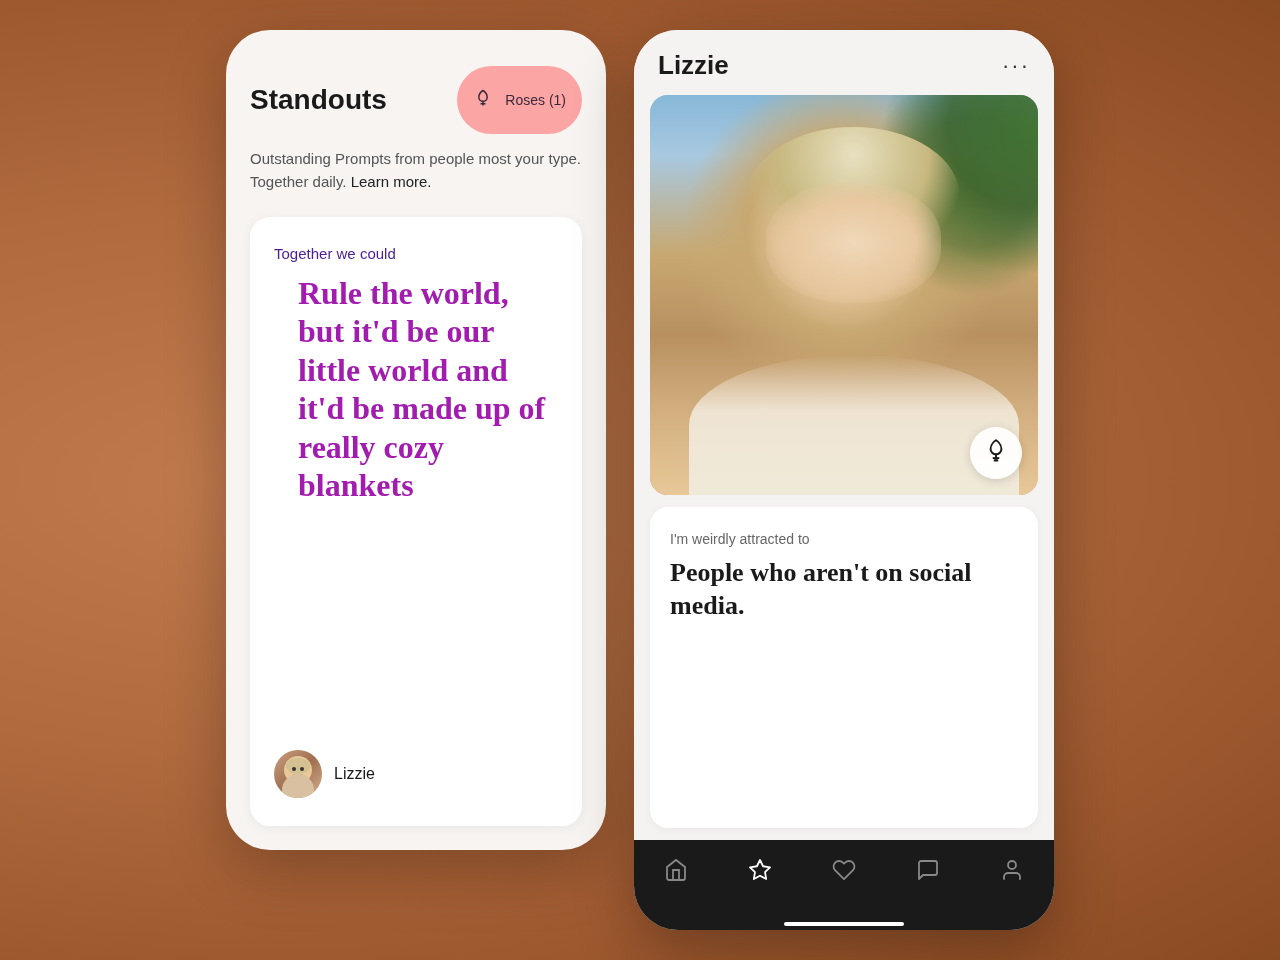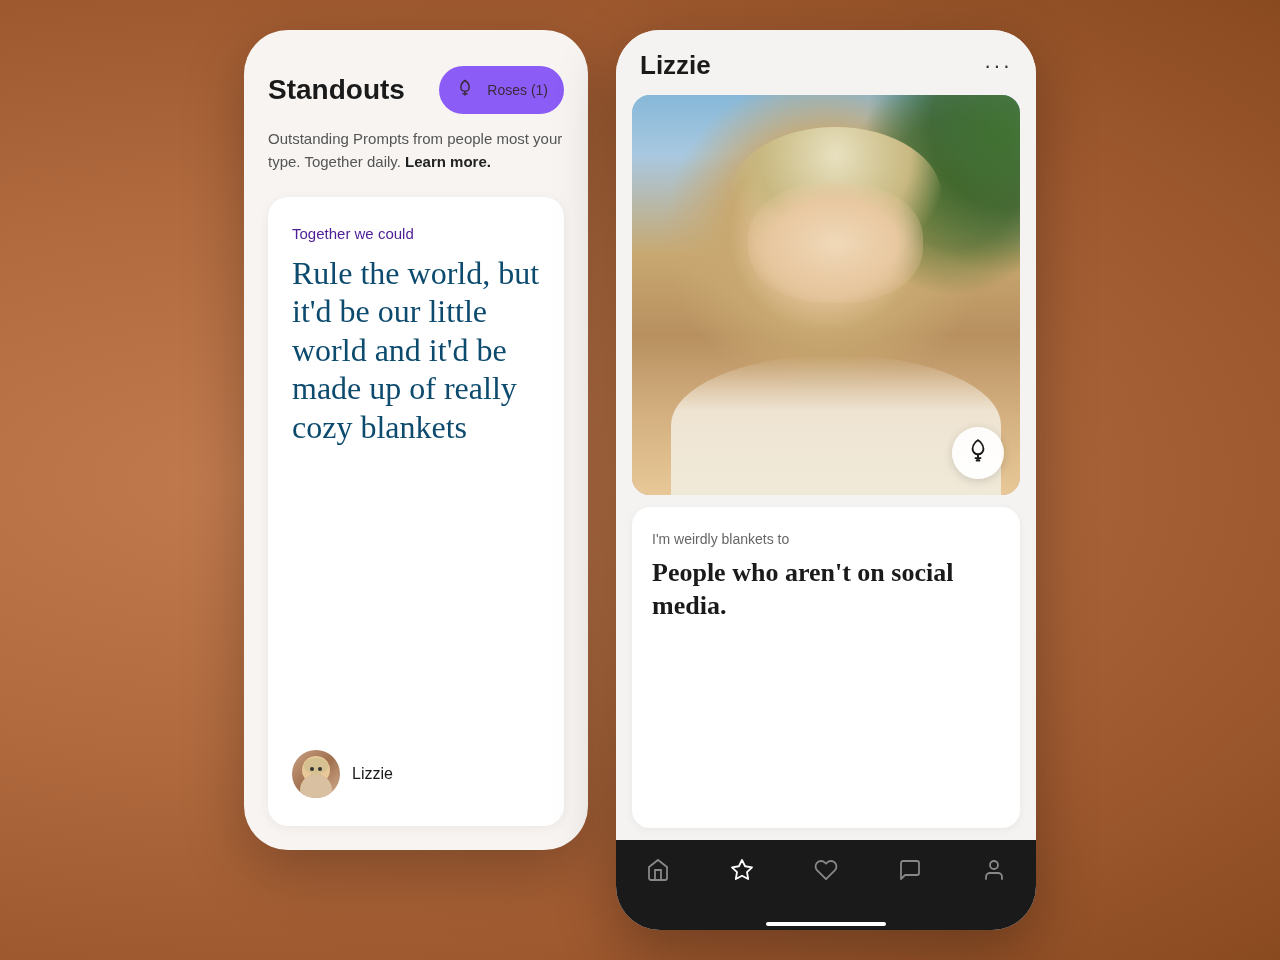--- a/index.html
+++ b/index.html
@@ -30,21 +30,21 @@
     .phone-wrapper {
       position: relative;
       z-index: 1;
       display: flex;
       gap: 28px;
       align-items: flex-start;
     }
 
     
     .phone-left {
-      width: 344px;
+      width: 380px;
       height: 820px;
       background: #f7f4f2;
       border-radius: 44px;
       overflow: hidden;
       box-shadow: 0 20px 60px rgba(0,0,0,0.25);
       display: flex;
       flex-direction: column;
       padding: 36px 24px 24px;
     }
 
@@ -55,23 +55,23 @@
       margin-bottom: 14px;
     }
 
     .standouts-title {
       font-size: 28px;
       font-weight: 700;
       color: #1a1a1a;
     }
 
     .roses-badge {
-      background: #8b5cf6;
+      background: #fca5a5;
       border-radius: 50px;
-      padding: 12px 16px;
+      padding: 22px 16px;
       display: flex;
       align-items: center;
       gap: 12px;
       cursor: pointer;
     }
 
     .roses-badge-icon {
       font-size: 16px;
       color: #3a2a3a;
     }
@@ -83,21 +83,21 @@
     }
 
     .standouts-desc {
       font-size: 15px;
       color: #555;
       line-height: 1.5;
       margin-bottom: 24px;
     }
 
     .standouts-desc-bold {
-      font-weight: 700;
+      font-weight: 400;
       color: #222;
       margin-top: 16px;
     }
 
     .prompt-card {
       background: #fff;
       border-radius: 20px;
       padding: 28px 24px;
       flex: 1;
       display: flex;
@@ -107,25 +107,26 @@
 
     .prompt-label {
       font-size: 15px;
       color: #4c1d95;
       margin-bottom: 12px;
       font-weight: 400;
     }
 
     .prompt-answer {
       font-size: 32px;
-      font-weight: 400;
-      color: #0c4a6e;
+      font-weight: 700;
+      color: #a21caf;
       line-height: 1.2;
       font-family: Georgia, 'Times New Roman', serif;
       flex: 1;
+      margin-left: 24px;
     }
 
     .prompt-user {
       display: flex;
       align-items: center;
       gap: 12px;
       margin-top: 28px;
     }
 
     .prompt-avatar {
@@ -409,21 +410,21 @@
             <path d="M12 3C12 3 7 6 7 11c0 2.76 2.24 5 5 5s5-2.24 5-5c0-5-5-8-5-8z"></path>
             <path d="M12 16v5"></path>
             <path d="M9 19.5h6"></path>
             <path d="M10 21.5Q12 22 14 21.5"></path>
           </svg>
         </span>
       </div>
     </div>
 
     <div class="profile-prompt-card">
-      <div class="profile-prompt-label">I'm weirdly blankets to</div>
+      <div class="profile-prompt-label">I'm weirdly attracted to</div>
       <div class="profile-prompt-answer">People who aren't on social media.</div>
     </div>
 
     <nav class="bottom-nav">
       <div class="nav-item">
         <span class="nav-icon">
           <svg width="24" height="24" viewBox="0 0 24 24" fill="none" stroke="#888" stroke-width="1.8" stroke-linecap="round">
             <path d="M3 9l9-7 9 7v11a2 2 0 01-2 2H5a2 2 0 01-2-2z"></path>
             <path d="M9 22V12h6v10"></path>
           </svg>

